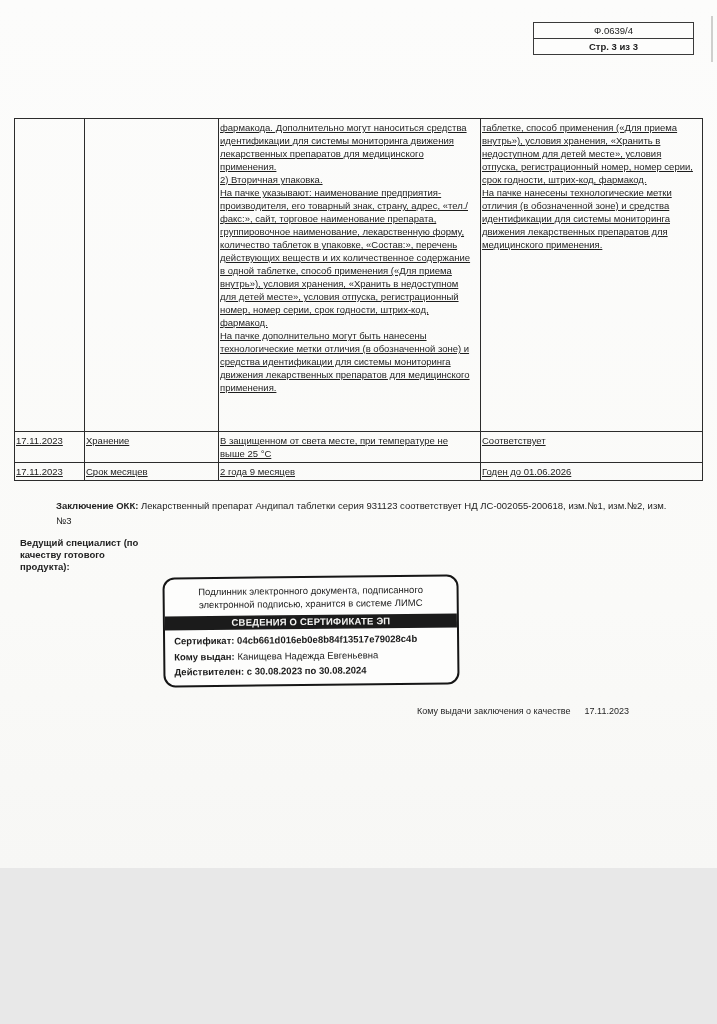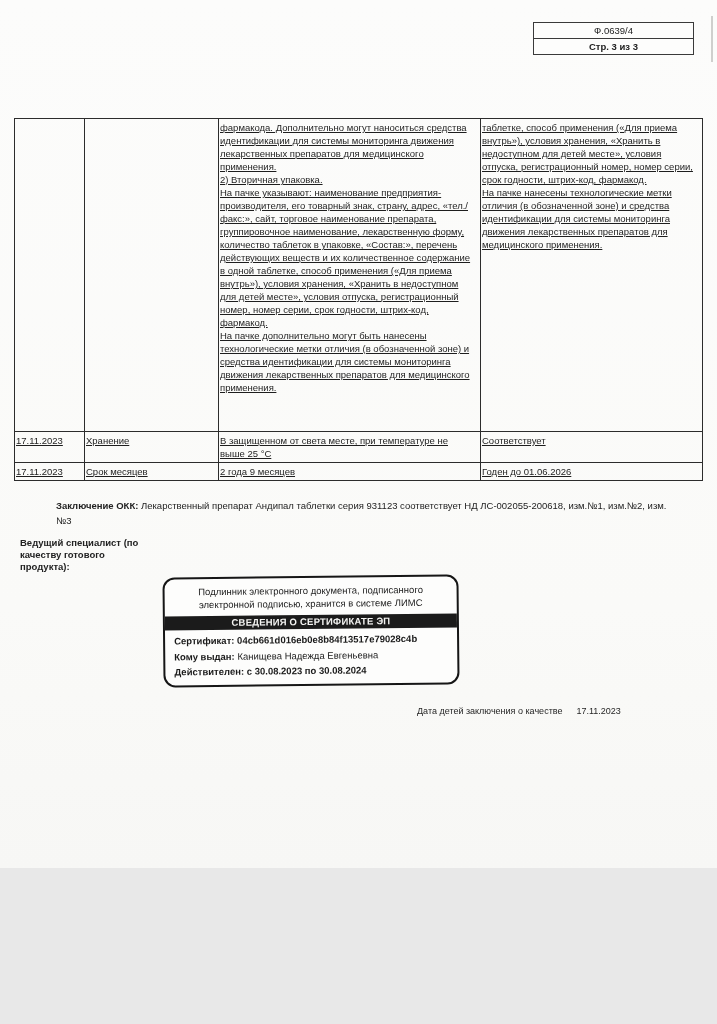--- a/index.html
+++ b/index.html
@@ -148,17 +148,17 @@
   <div class="specialist">Ведущий специалист (по качеству готового продукта):</div>
 
   <div class="stamp">
     <div class="head">Подлинник электронного документа, подписанного электронной подписью, хранится в системе ЛИМС</div>
     <div class="bar">СВЕДЕНИЯ О СЕРТИФИКАТЕ ЭП</div>
     <div class="line bold-val"><span class="lbl">Сертификат:</span><span class="val"> 04cb661d016eb0e8b84f13517e79028c4b</span></div>
     <div class="line"><span class="lbl">Кому выдан:</span><span class="val"> Канищева Надежда Евгеньевна</span></div>
     <div class="line bold-val"><span class="lbl">Действителен:</span><span class="val"> с 30.08.2023 по 30.08.2024</span></div>
   </div>
 
-  <div class="footer-date"><span>Дата детей заключения о качестве</span><span class="val">17.11.2023</span></div>
+  <div class="footer-date"><span>Кому выдачи заключения о качестве</span><span class="val">17.11.2023</span></div>
 
   <div class="scan-edge"></div>
 
 </div>
 
 </body></html>

